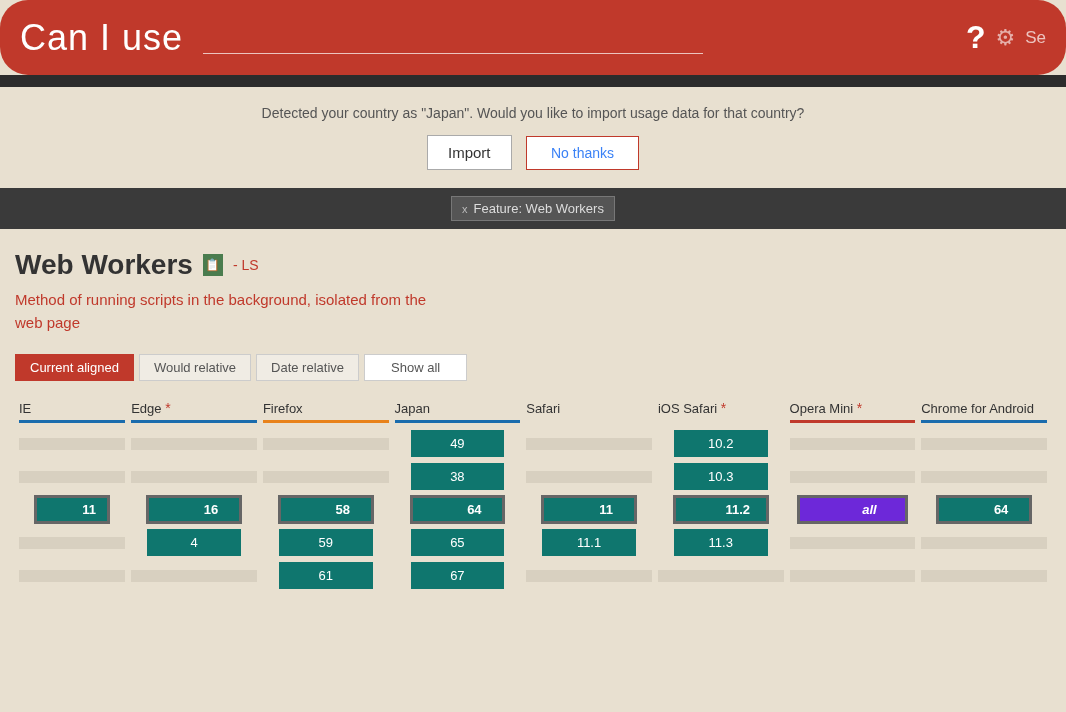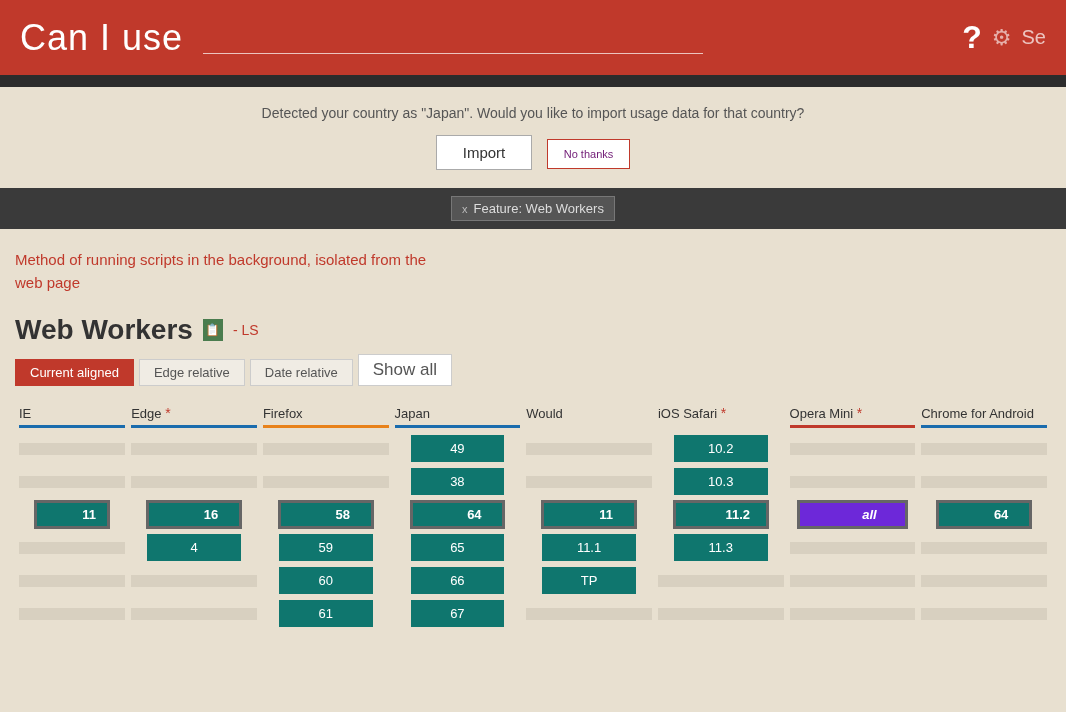--- a/index.html
+++ b/index.html
@@ -6,20 +6,21 @@
     body { font-family: Arial, sans-serif; background: #e8e0d0; overflow-x: hidden; }
 
     
     #header {
       background: #c0392b;
       padding: 16px 20px;
       display: flex;
       align-items: center;
       height: 75px;
       position: relative;
+      border-radius: 28px;
     }
     #header-title {
       color: white;
       font-size: 36px;
       font-weight: 300;
       letter-spacing: 1px;
       flex: 0 0 auto;
       margin-right: 20px;
     }
     #search-bar {
@@ -37,21 +38,21 @@
       position: absolute;
       right: 20px;
       display: flex;
       align-items: center;
       gap: 10px;
       color: white;
       font-size: 28px;
     }
     #question-icon { color: white; font-size: 32px; font-weight: bold; }
     #gear-icon { color: rgba(255,255,255,0.6); font-size: 22px; }
-    #settings-label { color: rgba(255,255,255,0.7); font-size: 20px; }
+    #settings-label { color: rgba(255,255,255,0.7); font-size: 17px; }
 
     
     #subheader {
       background: #2c2c2c;
       height: 12px;
     }
 
     
     #country-bar {
       background: #e8e0d0;
@@ -59,33 +60,33 @@
       text-align: center;
     }
     #country-message {
       color: #555;
       font-size: 14px;
       margin-bottom: 14px;
     }
     #import-btn {
       background: white;
       border: 1px solid #aaa;
-      padding: 8px 26px;
+      padding: 8px 20px;
       font-size: 15px;
       cursor: pointer;
       margin-right: 10px;
       color: #333;
     }
     #nothanks-btn {
       background: white;
       border: 1px solid #c0392b;
-      padding: 8px 16px;
-      font-size: 11px;
+      padding: 8px 24px;
+      font-size: 14px;
       cursor: pointer;
-      color: #701a75;
+      color: #3b82f6;
     }
 
     
     #feature-bar {
       background: #3a3a3a;
       padding: 8px 20px;
       display: flex;
       align-items: center;
       justify-content: center;
     }
@@ -138,40 +139,40 @@
       font-size: 15px;
       color: #555;
       margin-bottom: 20px;
       line-height: 1.5;
     }
     #feature-desc span { color: #c0392b; }
 
     
     #view-controls {
       display: flex;
-      align-items: flex-end;
+      align-items: center;
       gap: 5px;
       margin-bottom: 15px;
     }
     .view-btn {
       padding: 5px 14px;
       font-size: 13px;
       border: 1px solid #ccc;
       background: #f0ece4;
       color: #555;
       cursor: pointer;
     }
     .view-btn.active {
       background: #c0392b;
       color: white;
       border-color: #c0392b;
     }
     #show-all-btn {
-      padding: 5px 14px;
-      font-size: 17px;
+      padding: 5px 26px;
+      font-size: 13px;
       border: 1px solid #ccc;
       background: white;
       color: #555;
       cursor: pointer;
     }
 
     
     #browser-table {
       width: 100%;
       border-collapse: separate;
@@ -269,33 +270,33 @@
 </div>
 
 <div id="feature-bar">
   <div id="feature-tag">
     <span id="feature-close">x</span>
     <span>Feature: Web Workers</span>
   </div>
 </div>
 
 <div id="main">
-  <div id="feature-desc">
-    <span>Method of running scripts in the background, isolated from the</span><br>
-    <span>web page</span>
-  </div>
   <div id="feature-title">
     <span>Web Workers</span>
     <span id="note-icon">📋</span>
     <span id="ls-badge">- LS</span>
   </div>
+  <div id="feature-desc">
+    <span>Method of running scripts in the background, isolated from the</span><br>
+    <span>web page</span>
+  </div>
 
   <div id="view-controls">
     <button class="view-btn active">Current aligned</button>
-    <button class="view-btn">Edge relative</button>
+    <button class="view-btn">Would relative</button>
     <button class="view-btn">Date relative</button>
     <button id="show-all-btn">Show all</button>
   </div>
 
   <table id="browser-table">
     <thead>
       <tr>
         <th class="col-ie">
           <div>IE</div>
           <div class="browser-underline ie-line"></div>
@@ -306,21 +307,21 @@
         </th>
         <th class="col-firefox">
           <div>Firefox</div>
           <div class="browser-underline firefox-line"></div>
         </th>
         <th class="col-chrome">
           <div>Japan</div>
           <div class="browser-underline chrome-line"></div>
         </th>
         <th class="col-safari">
-          <div>Would</div>
+          <div>Safari</div>
           <div class="browser-underline safari-line"></div>
         </th>
         <th class="col-ios">
           <div>iOS Safari <span class="browser-asterisk">*</span></div>
           <div class="browser-underline ios-line"></div>
         </th>
         <th class="col-opera">
           <div>Opera Mini <span class="browser-asterisk">*</span></div>
           <div class="browser-underline opera-line"></div>
         </th>
@@ -436,46 +437,20 @@
           </td>
         </tr>
         <tr>
           <td class="version-cell">
             <span class="cell-empty"> </span>
           </td>
           <td class="version-cell">
             <span class="cell-empty"> </span>
           </td>
           <td class="version-cell">
-            <span class="cell-green">60</span>
-          </td>
-          <td class="version-cell">
-            <span class="cell-green">66</span>
-          </td>
-          <td class="version-cell">
-            <span class="cell-green">TP</span>
-          </td>
-          <td class="version-cell">
-            <span class="cell-empty"> </span>
-          </td>
-          <td class="version-cell">
-            <span class="cell-empty"> </span>
-          </td>
-          <td class="version-cell">
-            <span class="cell-empty"> </span>
-          </td>
-        </tr>
-        <tr>
-          <td class="version-cell">
-            <span class="cell-empty"> </span>
-          </td>
-          <td class="version-cell">
-            <span class="cell-empty"> </span>
-          </td>
-          <td class="version-cell">
             <span class="cell-green">61</span>
           </td>
           <td class="version-cell">
             <span class="cell-green">67</span>
           </td>
           <td class="version-cell">
             <span class="cell-empty"> </span>
           </td>
           <td class="version-cell">
             <span class="cell-empty"> </span>

